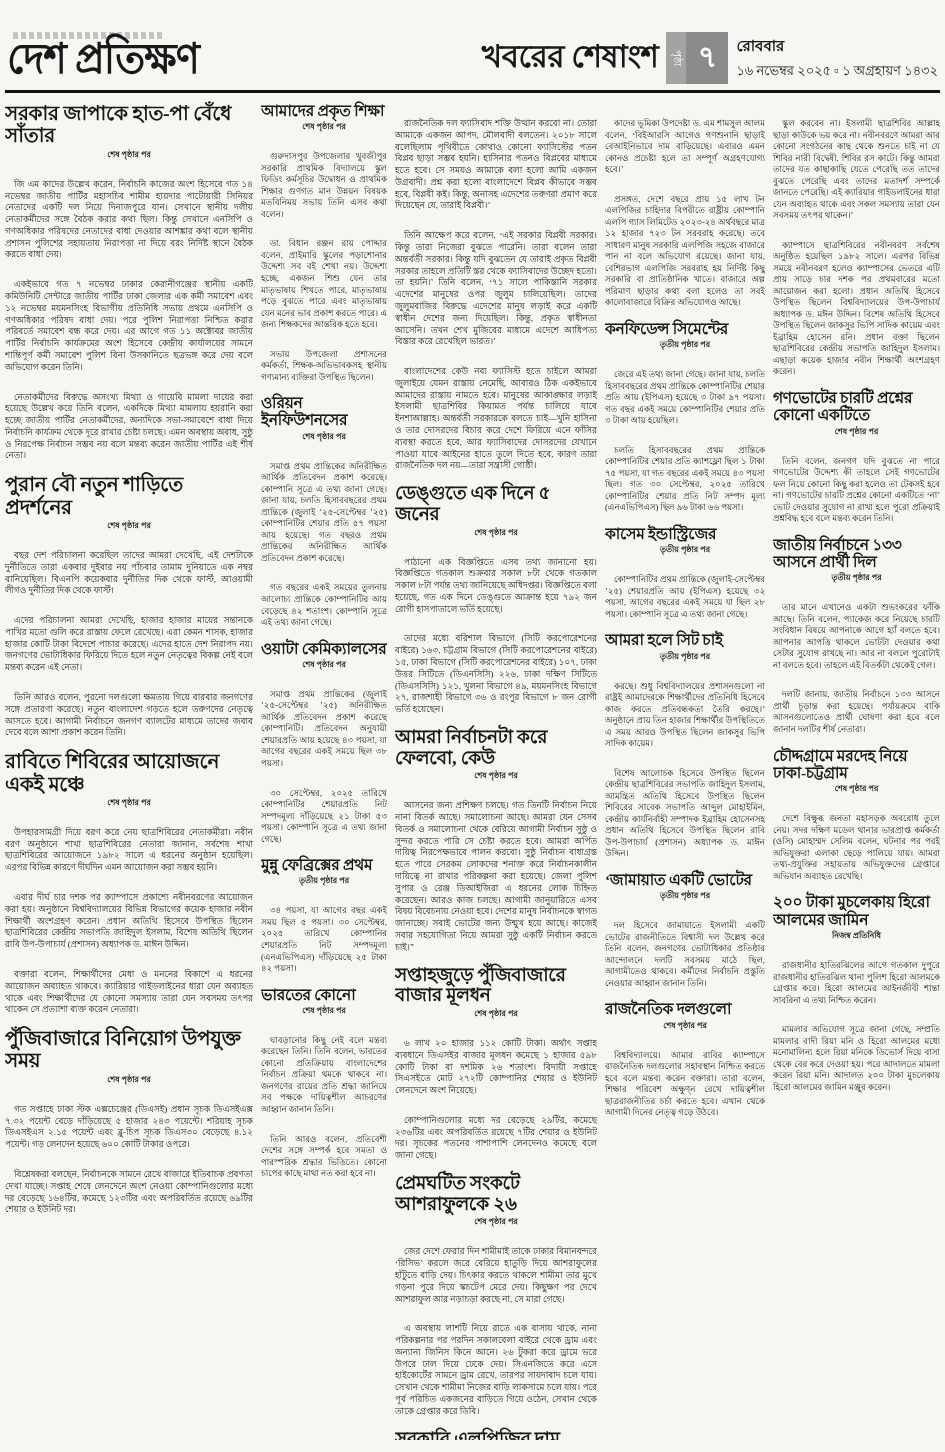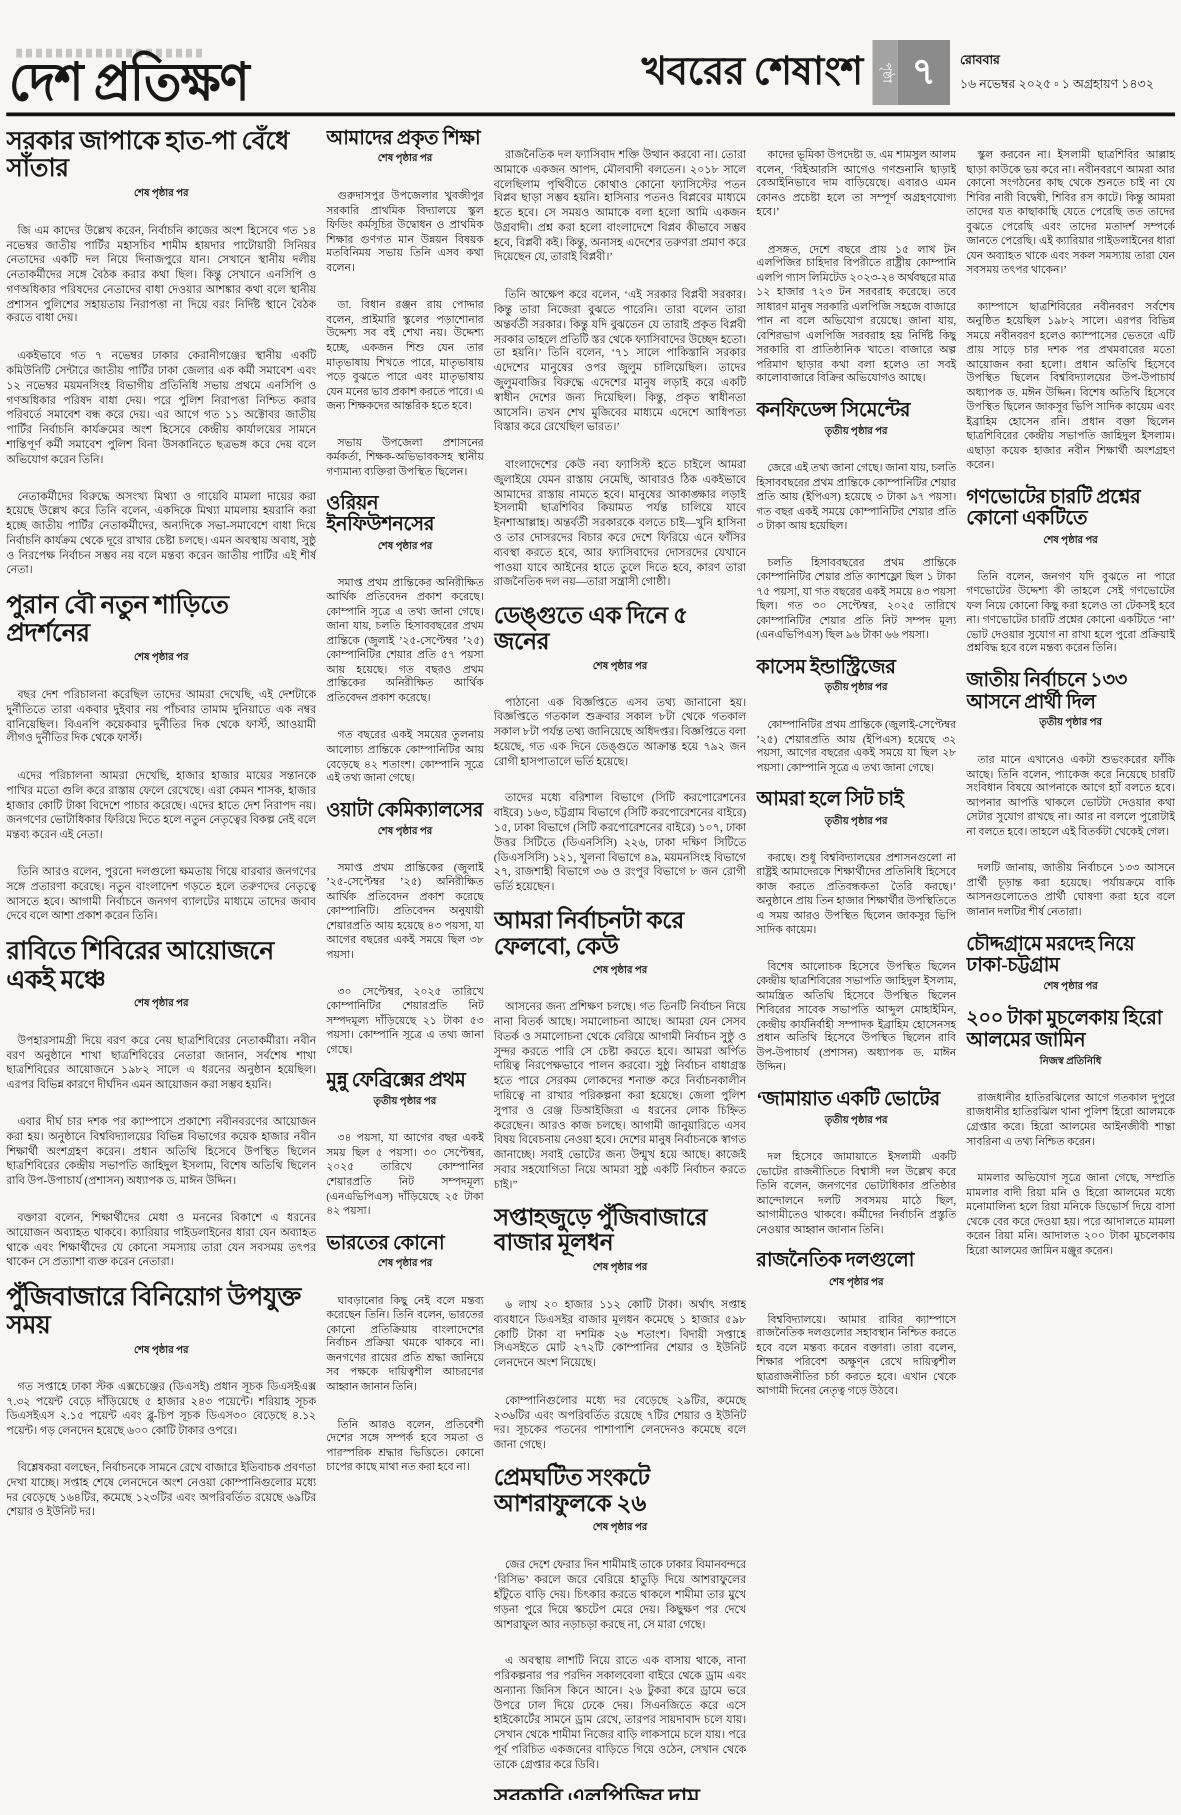--- a/index.html
+++ b/index.html
@@ -3,40 +3,40 @@
 <meta charset="utf-8">
 <style>
   html,body{margin:0;padding:0;}
   body{
     width:945px;height:1452px;overflow:hidden;
     background:#f7f6f2;color:#181818;
     font-family:"Liberation Serif","DejaVu Serif",serif;
   }
   .page{padding:6px 5px 4px;box-sizing:border-box;height:100%;}
   
-  .masthead{display:flex;align-items:flex-end;justify-content:space-between;
+  .masthead{display:flex;justify-content:space-between;
     border-bottom:3px solid #111;padding:26px 2px 6px;position:relative;}
   .brand{line-height:.9;}
   .brand .micro{height:7px;width:150px;margin:0 0 2px 6px;
     background:repeating-linear-gradient(90deg,#9a9a9a 0 5px,transparent 5px 8px);
     opacity:.55;}
   .brand .logo{font-size:40px;font-weight:900;letter-spacing:-1px;
     transform:scaleY(1.05);white-space:nowrap;}
   .head-right{display:flex;align-items:stretch;gap:8px;border-bottom:0;}
   .section-title{font-size:31px;font-weight:800;align-self:center;white-space:nowrap;
     letter-spacing:-.5px;}
   .pagebox-wrap{display:flex;}
   .page-label{width:20px;background:#a3a3a3;color:#fff;
     writing-mode:vertical-rl;text-orientation:mixed;font-size:10px;
     display:flex;align-items:center;justify-content:center;}
   .page-num{width:42px;background:#8b8b8b;color:#fff;font-size:30px;font-weight:800;
     display:flex;align-items:center;justify-content:center;}
   .datebox{align-self:center;min-width:170px;}
-  .datebox .day{font-size:10px;font-weight:800;}
-  .datebox .date{font-size:10px;margin-top:2px;white-space:nowrap;}
+  .datebox .day{font-size:15px;font-weight:800;}
+  .datebox .date{font-size:13px;margin-top:2px;white-space:nowrap;}
   
   .grid{display:grid;grid-template-columns:248px 126px 202px 160px 167px;
     column-gap:8px;margin-top:7px;height:1340px;overflow:hidden;}
   .col{overflow:hidden;}
   .story{margin-bottom:11px;}
   .headline{text-align:left;font-weight:800;line-height:1.12;margin:2px 0 1px;
     letter-spacing:-.3px;}
   .headline.xl{font-size:20px;}
   .headline.md{font-size:18.5px;}
   .headline.lg{font-size:15.5px;}
@@ -210,20 +210,21 @@
         </article>
         <article class="story">
           <h2 class="headline lg">জাতীয় নির্বাচনে ১৩৩ আসনে প্রার্থী দিল</h2>
           <div class="dateline">তৃতীয় পৃষ্ঠার পর</div>
           <p class="body">তার মানে এখানেও একটা শুভংকরের ফাঁকি আছে। তিনি বলেন, প্যাকেজ করে নিয়েছে চারটি সংবিধান বিষয়ে আপনাকে আগে হ্যাঁ বলতে হবে। আপনার আপত্তি থাকলে ভোটটা দেওয়ার কথা সেটার সুযোগ রাখছে না। আর না বললে পুরোটাই না বলতে হবে। তাহলে এই বিতর্কটা থেকেই গেল।</p>
           <p class="body">দলটি জানায়, জাতীয় নির্বাচনে ১৩৩ আসনে প্রার্থী চূড়ান্ত করা হয়েছে। পর্যায়ক্রমে বাকি আসনগুলোতেও প্রার্থী ঘোষণা করা হবে বলে জানান দলটির শীর্ষ নেতারা।</p>
         </article>
         <article class="story">
           <h2 class="headline lg">চৌদ্দগ্রামে মরদেহ নিয়ে ঢাকা-চট্টগ্রাম</h2>
           <div class="dateline">শেষ পৃষ্ঠার পর</div>
+          <p class="body">দেশে বিক্ষুব্ধ জনতা মহাসড়ক অবরোধ তুলে নেয়। সদর দক্ষিণ মডেল থানার ভারপ্রাপ্ত কর্মকর্তা (ওসি) মোহাম্মদ সেলিম বলেন, ঘটনার পর পরই অভিযুক্তরা এলাকা ছেড়ে পালিয়ে যায়। আমরা তথ্য-প্রযুক্তির সহায়তায় অভিযুক্তদের গ্রেপ্তারে অভিযান অব্যাহত রেখেছি।</p>
         </article>
         <article class="story">
           <h2 class="headline lg">২০০ টাকা মুচলেকায় হিরো আলমের জামিন</h2>
           <div class="dateline">নিজস্ব প্রতিনিধি</div>
           <p class="body">রাজধানীর হাতিরঝিলের আগে গতকাল দুপুরে রাজধানীর হাতিরঝিল থানা পুলিশ হিরো আলমকে গ্রেপ্তার করে। হিরো আলমের আইনজীবী শান্তা সাবরিনা এ তথ্য নিশ্চিত করেন।</p>
           <p class="body">মামলার অভিযোগ সূত্রে জানা গেছে, সম্প্রতি মামলার বাদী রিয়া মনি ও হিরো আলমের মধ্যে মনোমালিন্য হলে রিয়া মনিকে ডিভোর্স দিয়ে বাসা থেকে বের করে দেওয়া হয়। পরে আদালতে মামলা করেন রিয়া মনি। আদালত ২০০ টাকা মুচলেকায় হিরো আলমের জামিন মঞ্জুর করেন।</p>
         </article>
       </div>
     </main>
 

